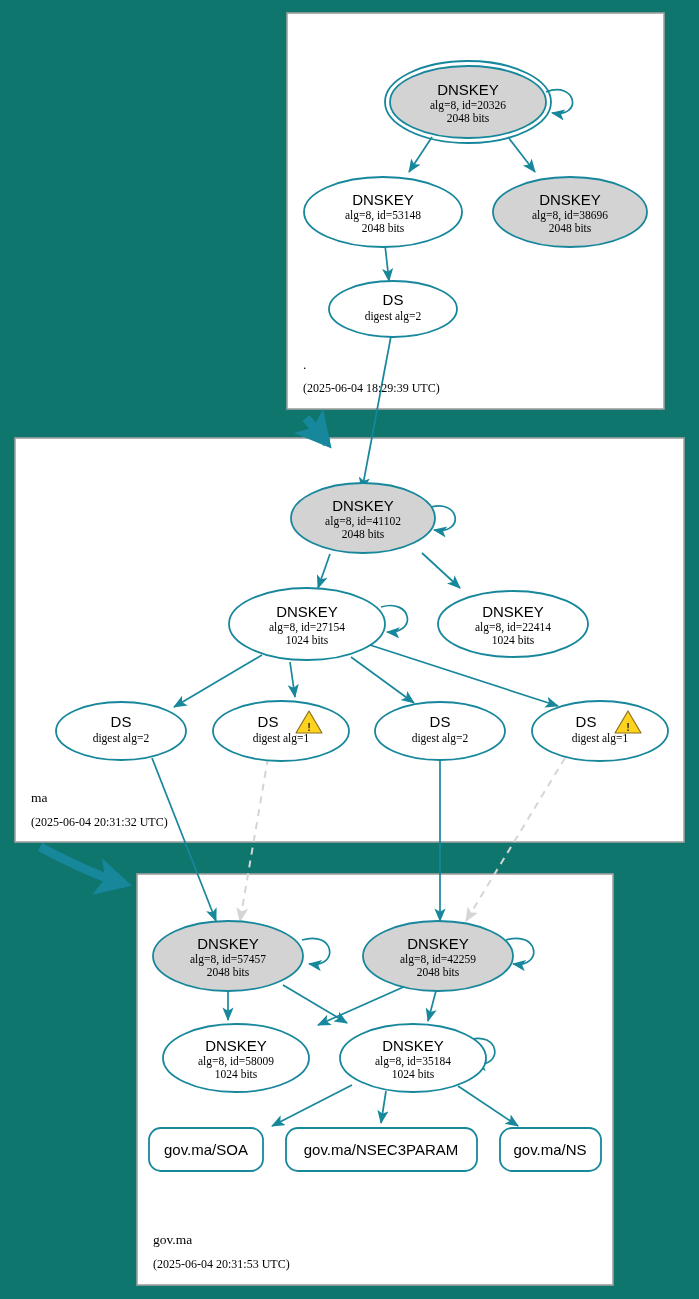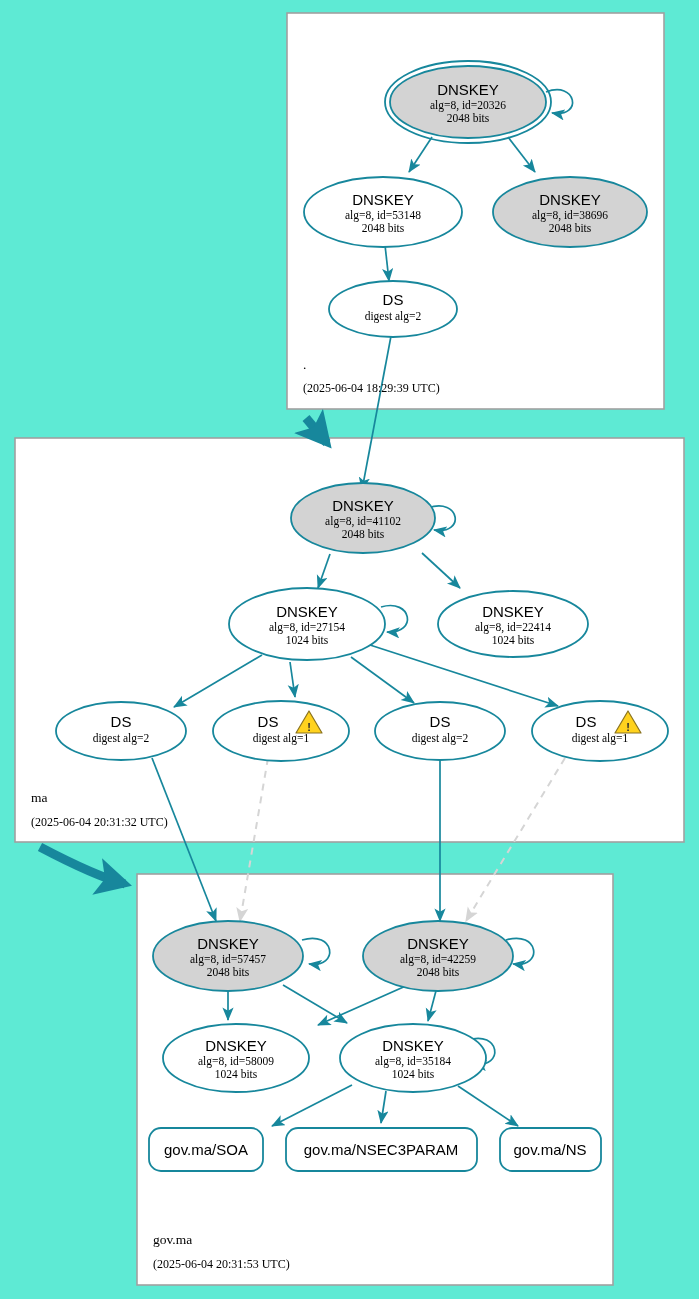--- a/index.html
+++ b/index.html
@@ -4,21 +4,21 @@
 <style>
   html, body {
     margin: 0;
     padding: 0;
     background: #ffffff;
   }
   #canvas {
     position: relative;
     width: 699px;
     height: 1299px;
-    background: #5eead4;
+    background: #0f766e;
     font-family: "Liberation Sans", sans-serif;
     overflow: hidden;
   }
   svg.diagram {
     position: absolute;
     left: 0;
     top: 0;
     width: 699px;
     height: 1299px;
   }

